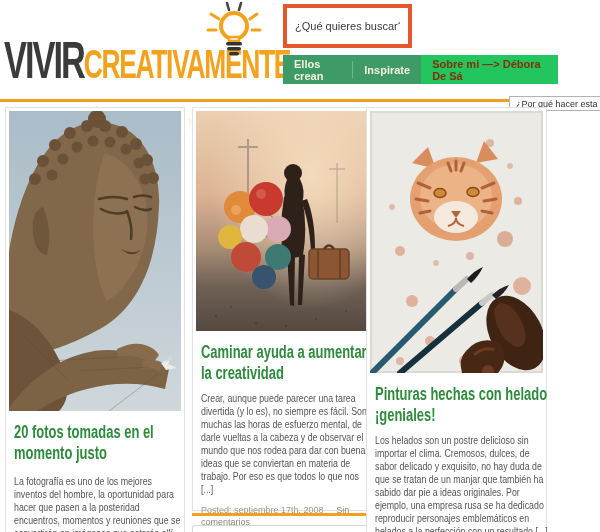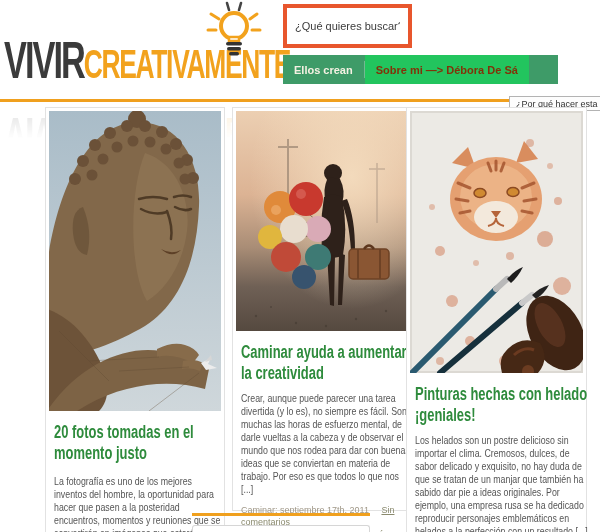--- a/index.html
+++ b/index.html
@@ -30,21 +30,21 @@
   .nav .divider { width:1px; background:#72b992; margin:6px 0; }
   .nav a.active { background:#22c55e; color:#823209; }
 
   .rule { position:absolute; left:0; top:99px; width:565px; height:3px; background:#f0a01e; }
 
   .why-btn { position:absolute; left:509px; top:96px; height:15px; padding:0 6px;
              background:#fdfdfd; border:1px solid #b3b3b3; font-size:9px; color:#333;
              font-family:"Liberation Sans",sans-serif; cursor:pointer; white-space:nowrap; }
 
   
-  .card { position:absolute; top:107px; background:#fff; border:1px solid #e2e2e2; padding:3px;margin-left:40px; }
+  .card { position:absolute; top:107px; background:#fff; border:1px solid #e2e2e2; padding:3px; }
   .card svg.photo { display:block; cursor:pointer; }
   #card-1 { left:5px;   width:180px; height:430px; border-bottom:none; }
   #card-2 { left:192px; width:178px; height:404px; }
   #card-3 { left:366px; width:181px; height:425px; border-bottom:none; }
 
   .title { font-size:18px; font-weight:bold; color:#2e8b3c; line-height:1.14;
            margin:11px 5px 0 5px; width:139%; transform:scaleX(.72);
            transform-origin:0 0; cursor:pointer; }
   .excerpt { font-size:11px; color:#555; line-height:1.18; margin:9px 5px 0 5px;
              width:125%; transform:scaleX(.8); transform-origin:0 0; }
@@ -89,20 +89,21 @@
       <rect x="24" y="47" width="14" height="3.6" rx="1.8"></rect>
       <rect x="26" y="52" width="10" height="3.4" rx="1.7"></rect>
     </g>
   </svg>
 
   <input class="search" type="text" placeholder="¿Qué quieres buscar?" style="">
 
   <nav class="nav">
     <a>Ellos crean</a>
     <span class="divider"></span>
+    <a>Inspirate</a>
     <a class="active">Sobre mi —&gt; Débora De Sá</a>
   </nav>
 
   <div class="rule"></div>
 
   <button class="why-btn">¿Por qué hacer esta web?</button>
 </div>
 
 <article class="card" id="card-1">
   <svg class="photo" width="172" height="300" viewBox="0 0 172 300">
@@ -242,22 +243,22 @@
         <circle cx="60" cy="212" r="1.2"></circle>
         <circle cx="120" cy="208" r="1.2"></circle>
       <circle cx="150" cy="200" r="1.2"></circle>
         <circle cx="90" cy="215" r="1.2"></circle>
         <circle cx="35" cy="196" r="1"></circle>
     </g>
   </svg>
   <h2 class="title">Caminar ayuda a aumentar la creatividad</h2>
   <p class="excerpt">Crear, aunque puede parecer una tarea divertida (y lo es), no siempre es fácil. Son muchas las horas de esfuerzo mental, de darle vueltas a la cabeza y de observar el mundo que nos rodea para dar con buenas ideas que se conviertan en materia de trabajo. Por eso es que todos lo que nos [...]</p>
   <div class="meta">
-    <span>Caminar:</span>
-    <span>septiembre 17th, 2011</span><span class="gap"></span>
+    <span>Posted:</span>
+    <span>septiembre 17th, 2008</span><span class="gap"></span>
     <a class="lnk">Sin comentarios</a><br>
     <span>Filled under:</span>
     <a class="lnk">Innovación y tecnología</a>
   </div>
 </article>
 <div class="divider-orange"></div>
 <div class="next-card-peek"></div>
 
 <article class="card" id="card-3">
   <svg class="photo" width="173" height="262" viewBox="0 0 173 262">

